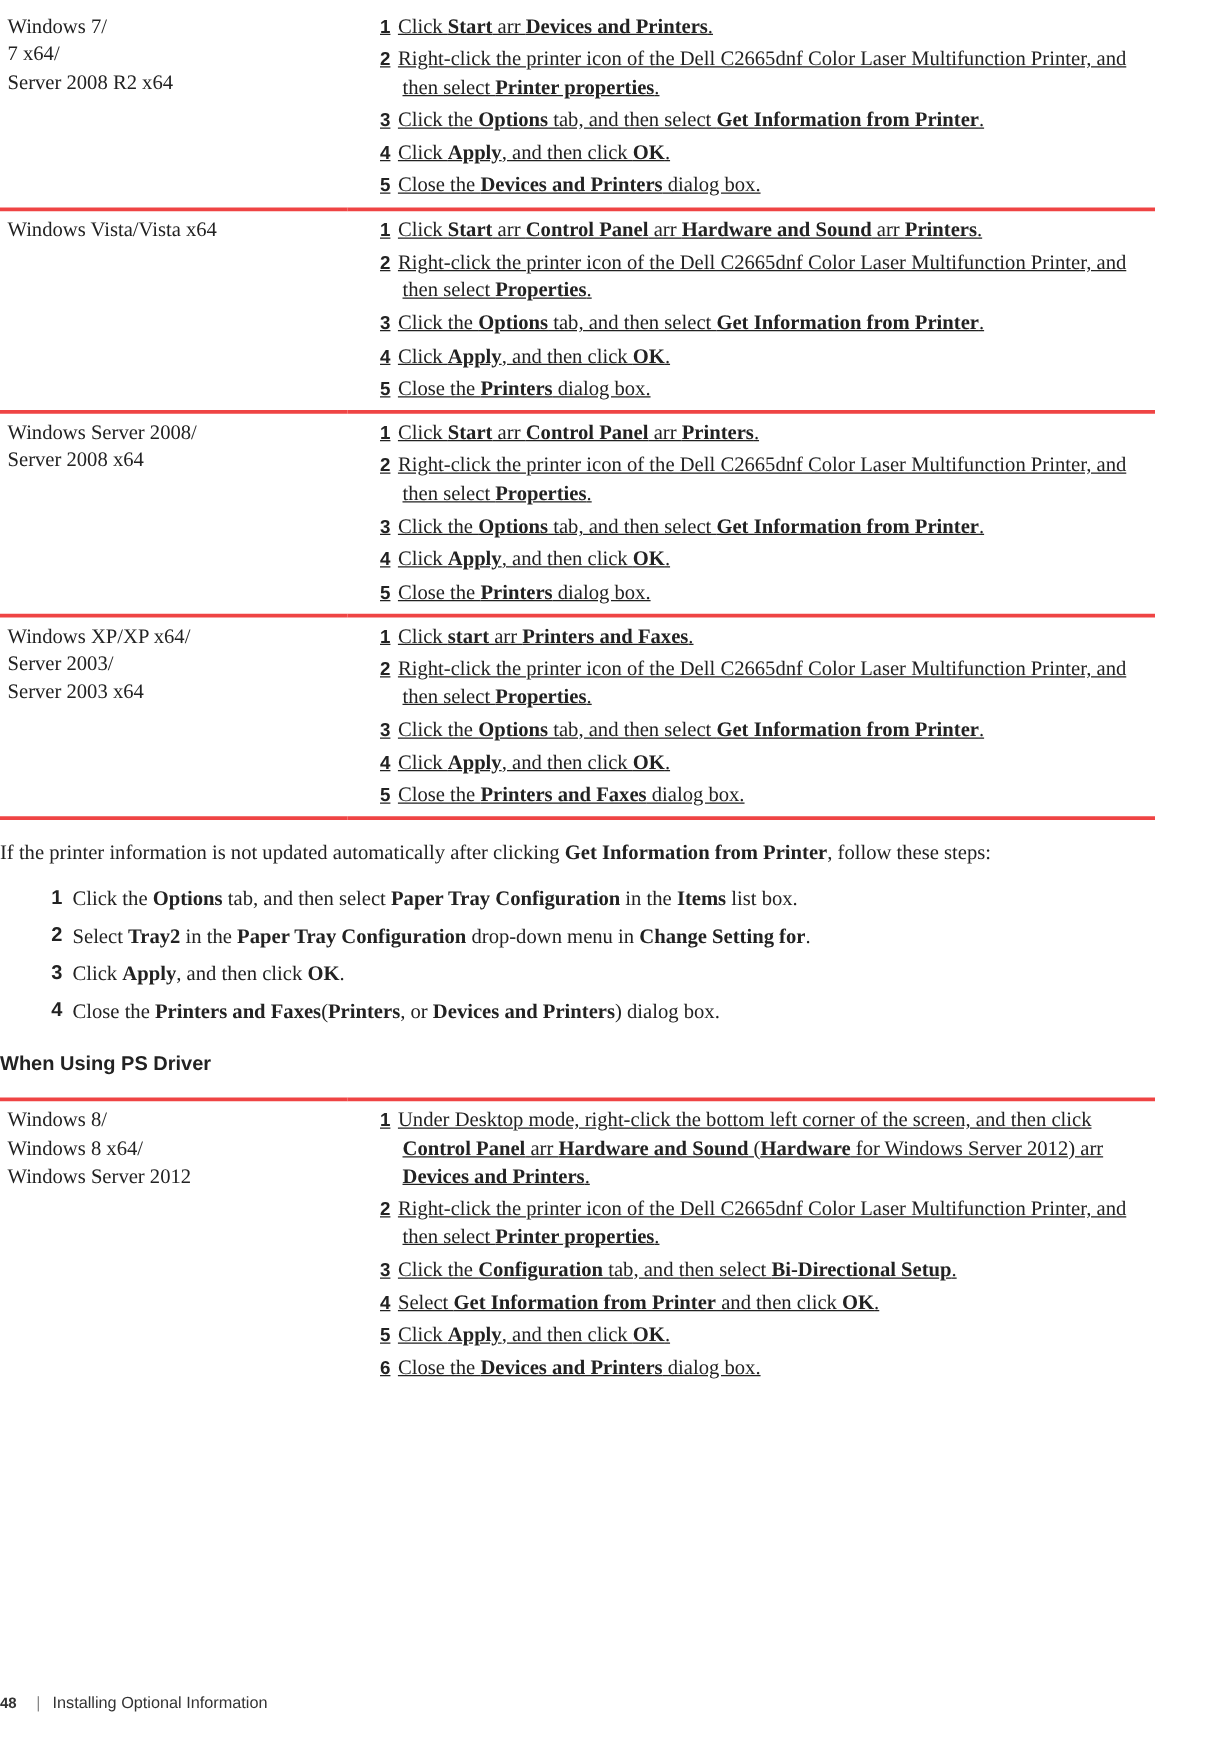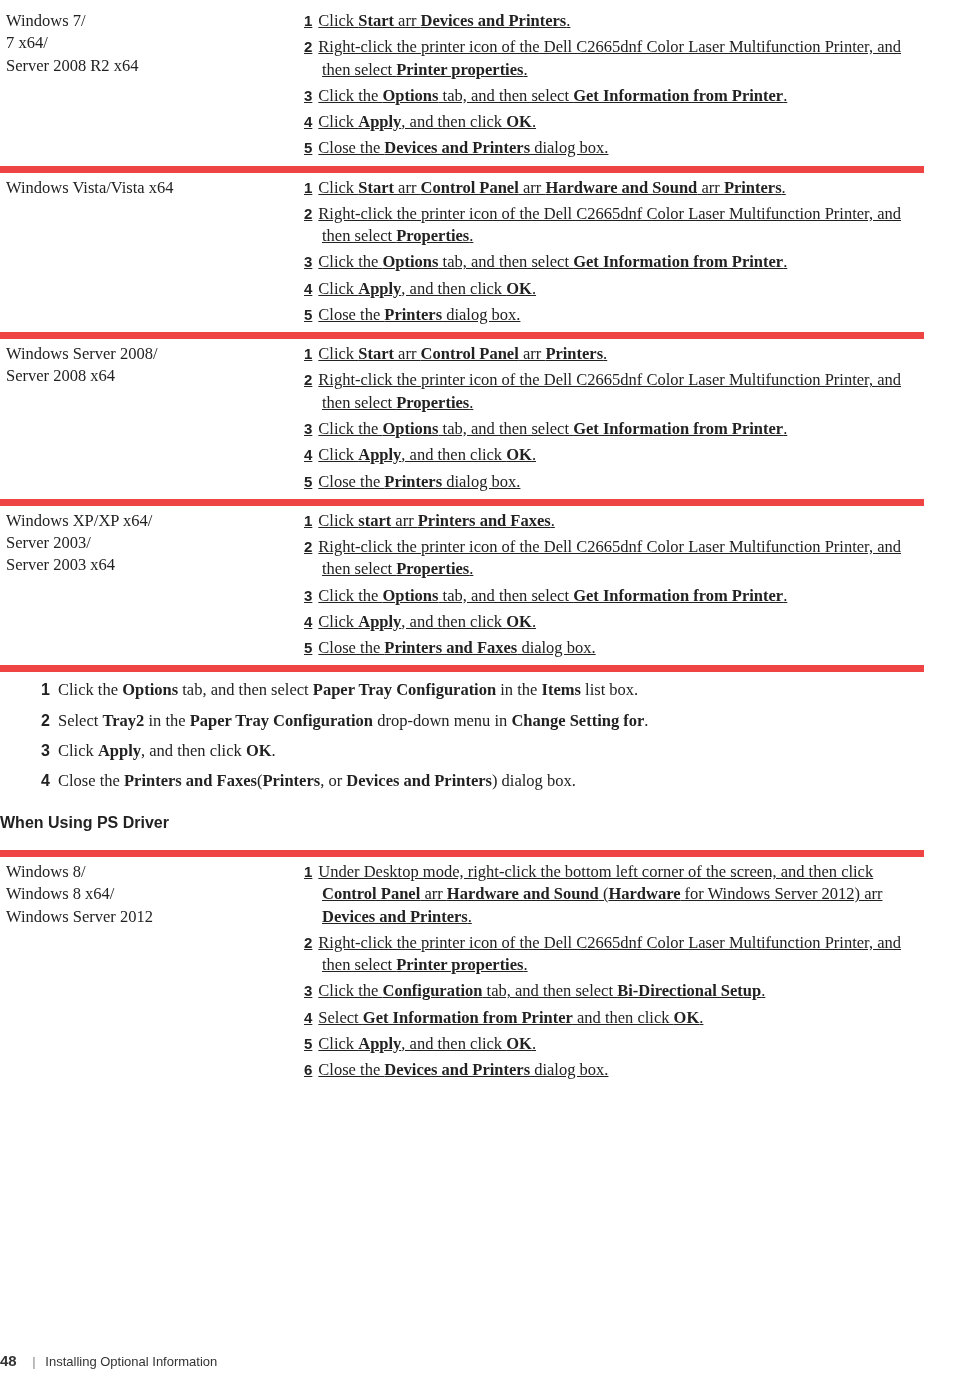--- a/index.html
+++ b/index.html
@@ -19,21 +19,21 @@
     position: relative;
   }
   .b { font-weight: bold; }
 
   
   table.os {
     width: 100%;
     border-collapse: collapse;
     margin-bottom: 2px;
   }
-  table.os tr.sep td { border-top: 7px solid #ef4444; }
+  table.os tr.sep td { border-top: 3px solid #ef4444; }
   table.os td {
     vertical-align: top;
     padding: 4px 6px 2px 6px;
   }
   td.oscol {
     width: 266px;
     padding-right: 2px;
   }
   .os-line { display: block; }
   td.stepscol { padding-left: 0; }
@@ -97,21 +97,21 @@
   .footer {
     position: absolute;
     bottom: 22px;
     left: 0;
     font-family: Arial, Helvetica, sans-serif;
     font-size: 13px;
     color: #333;
   }
   .footer .pnum {
     font-weight: bold;
-    font-size: 15px;
+    font-size: 12px;
     margin-right: 6px;
   }
   .footer .sep {
     color: #888;
     margin: 0 6px;
   }
 </style>
 </head>
 <body>
 
@@ -181,20 +181,21 @@
           </td>
         </tr>
       </tbody>
     <tbody>
         <tr class="sep">
           <td colspan="2" style="padding:0;height:1px"></td>
         </tr>
   </tbody>
     </table>
 
+  <p class="body" id="para-intro">If the printer information is not updated automatically after clicking <span class="b">Get Information from Printer</span>, follow these steps:</p>
 
   <ol class="biglist" id="biglist">
       <li><span class="bnum">1</span><span>Click the <span class="b">Options</span> tab, and then select <span class="b">Paper Tray Configuration</span> in the <span class="b">Items</span> list box.</span></li>
       <li><span class="bnum">2</span><span>Select <span class="b">Tray2</span> in the <span class="b">Paper Tray Configuration</span> drop-down menu in <span class="b">Change Setting for</span>.</span></li>
       <li><span class="bnum">3</span><span>Click <span class="b">Apply</span>, and then click <span class="b">OK</span>.</span></li>
       <li><span class="bnum">4</span><span>Close the <span class="b">Printers and Faxes</span>(<span class="b">Printers</span>, or <span class="b">Devices and Printers</span>) dialog box.</span></li>
     </ol>
 
   <h4 class="sec">When Using PS Driver</h4>
 

